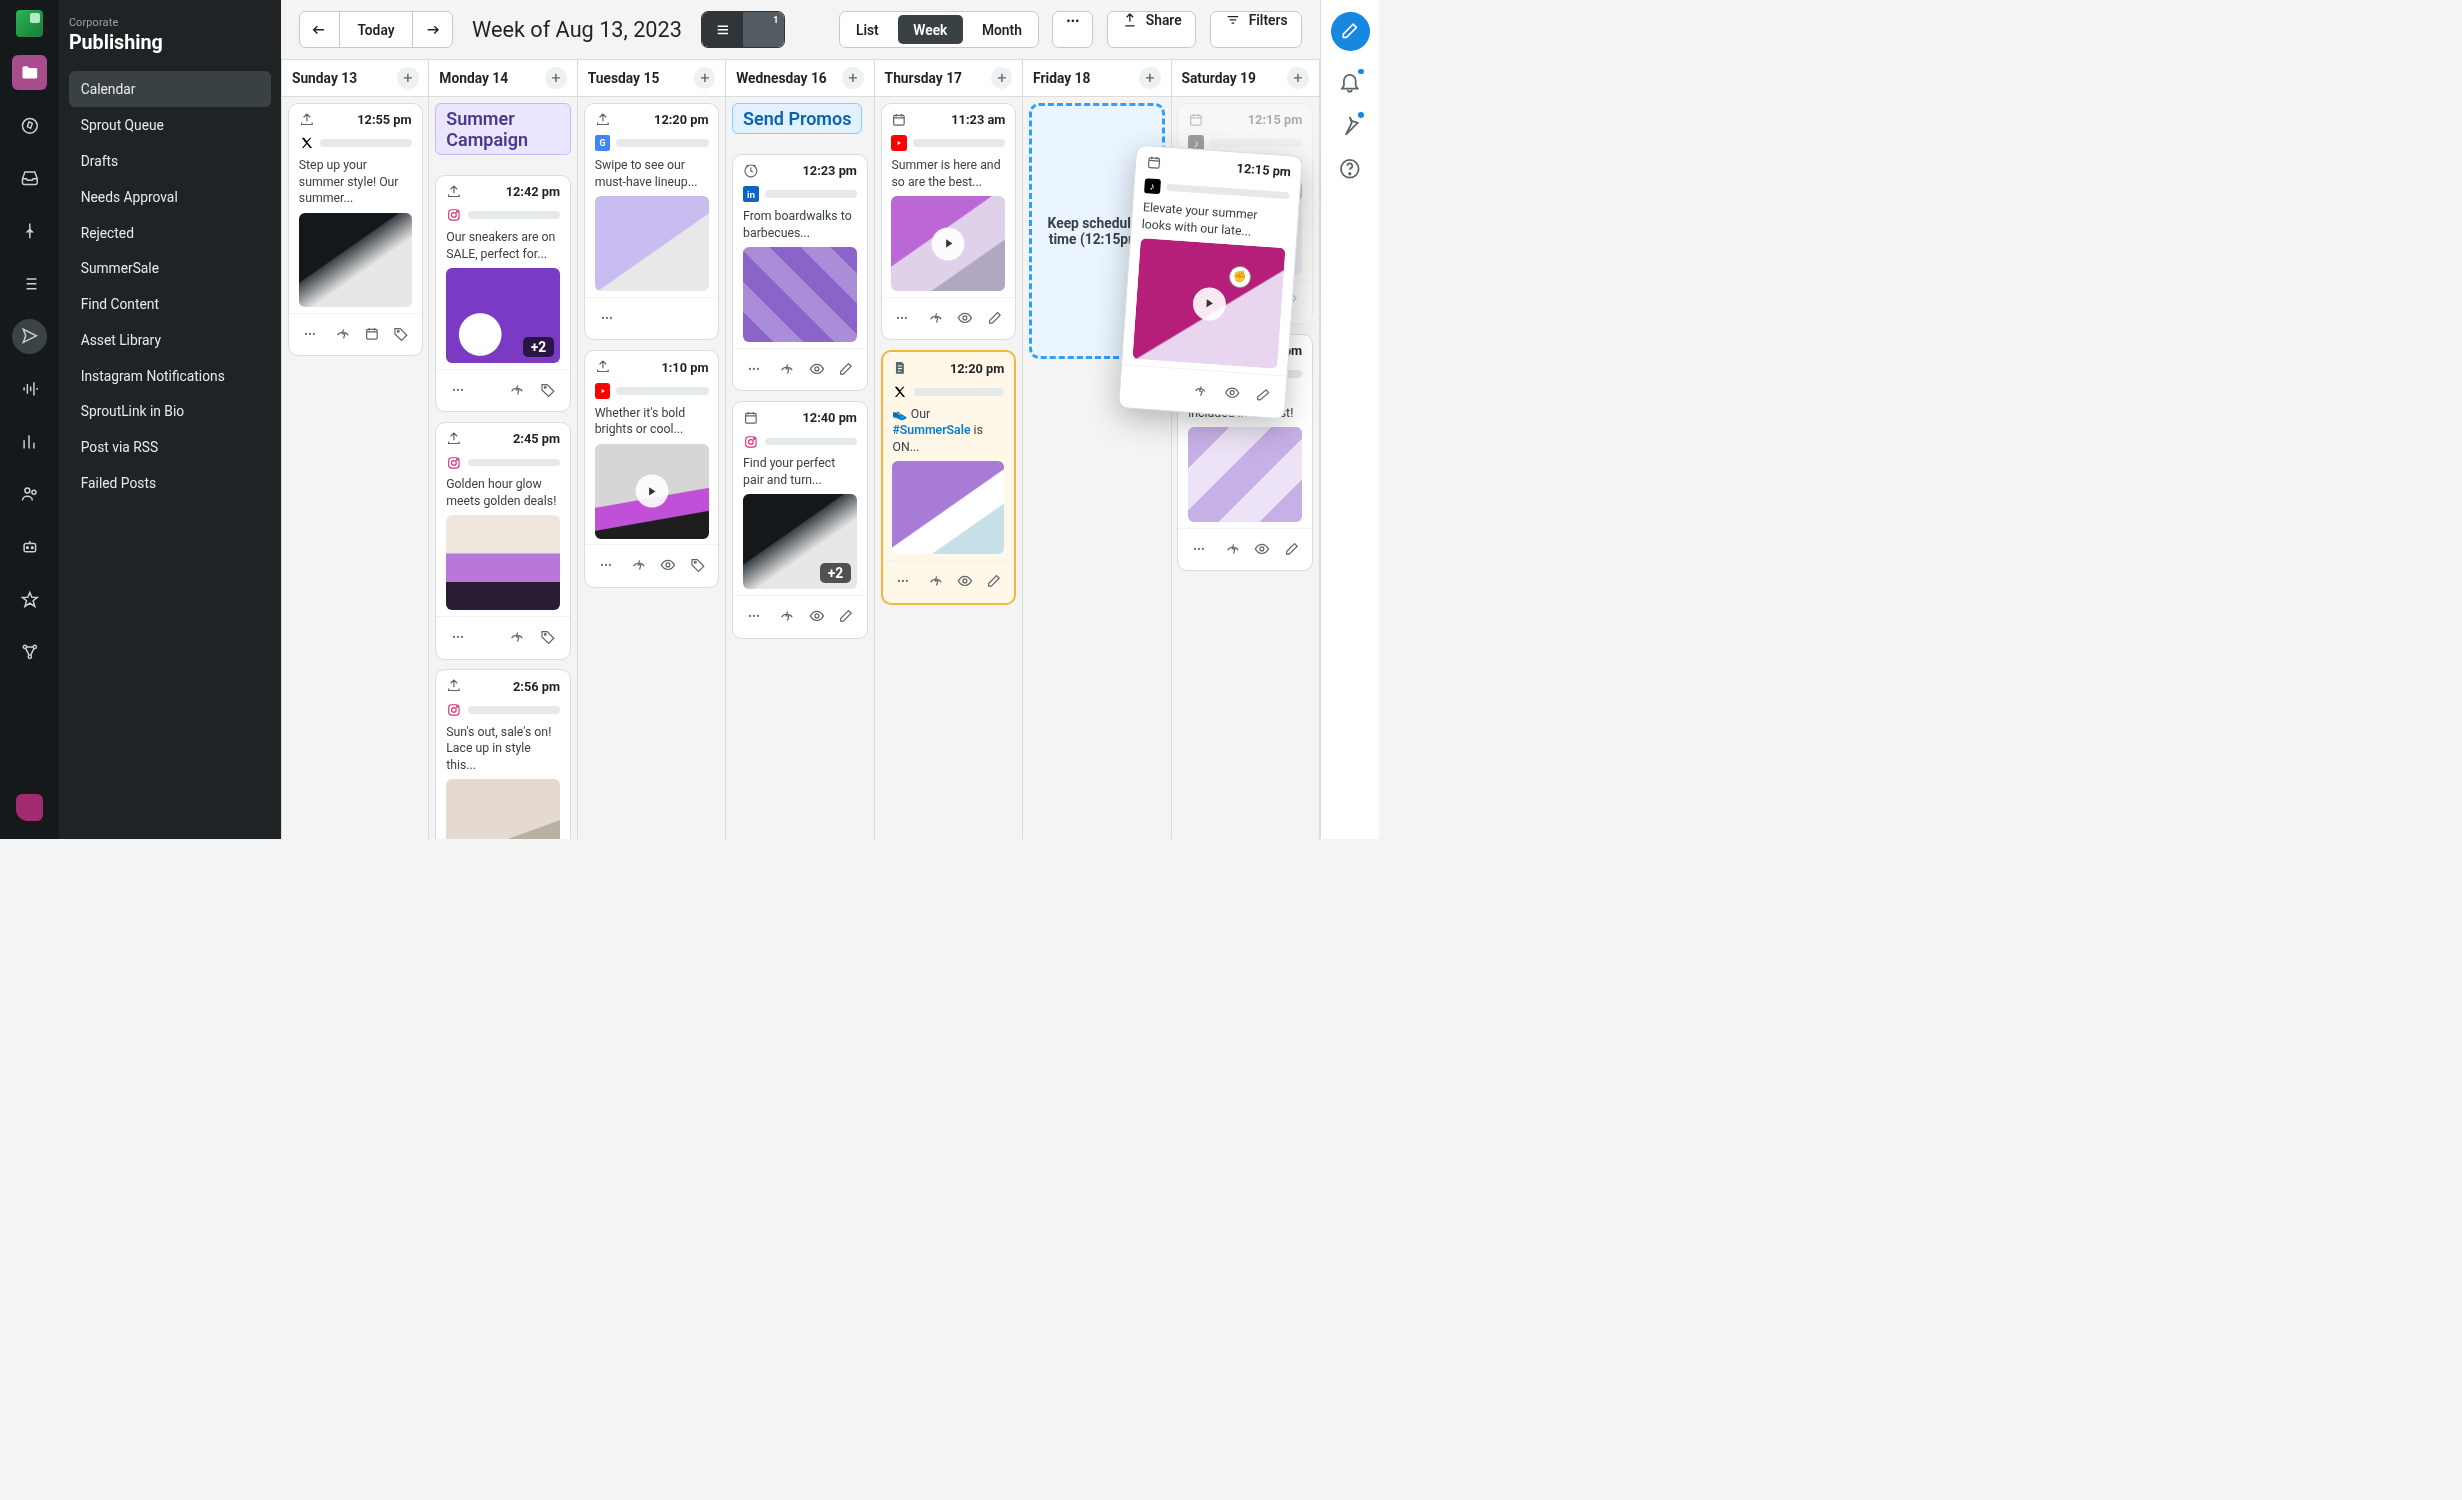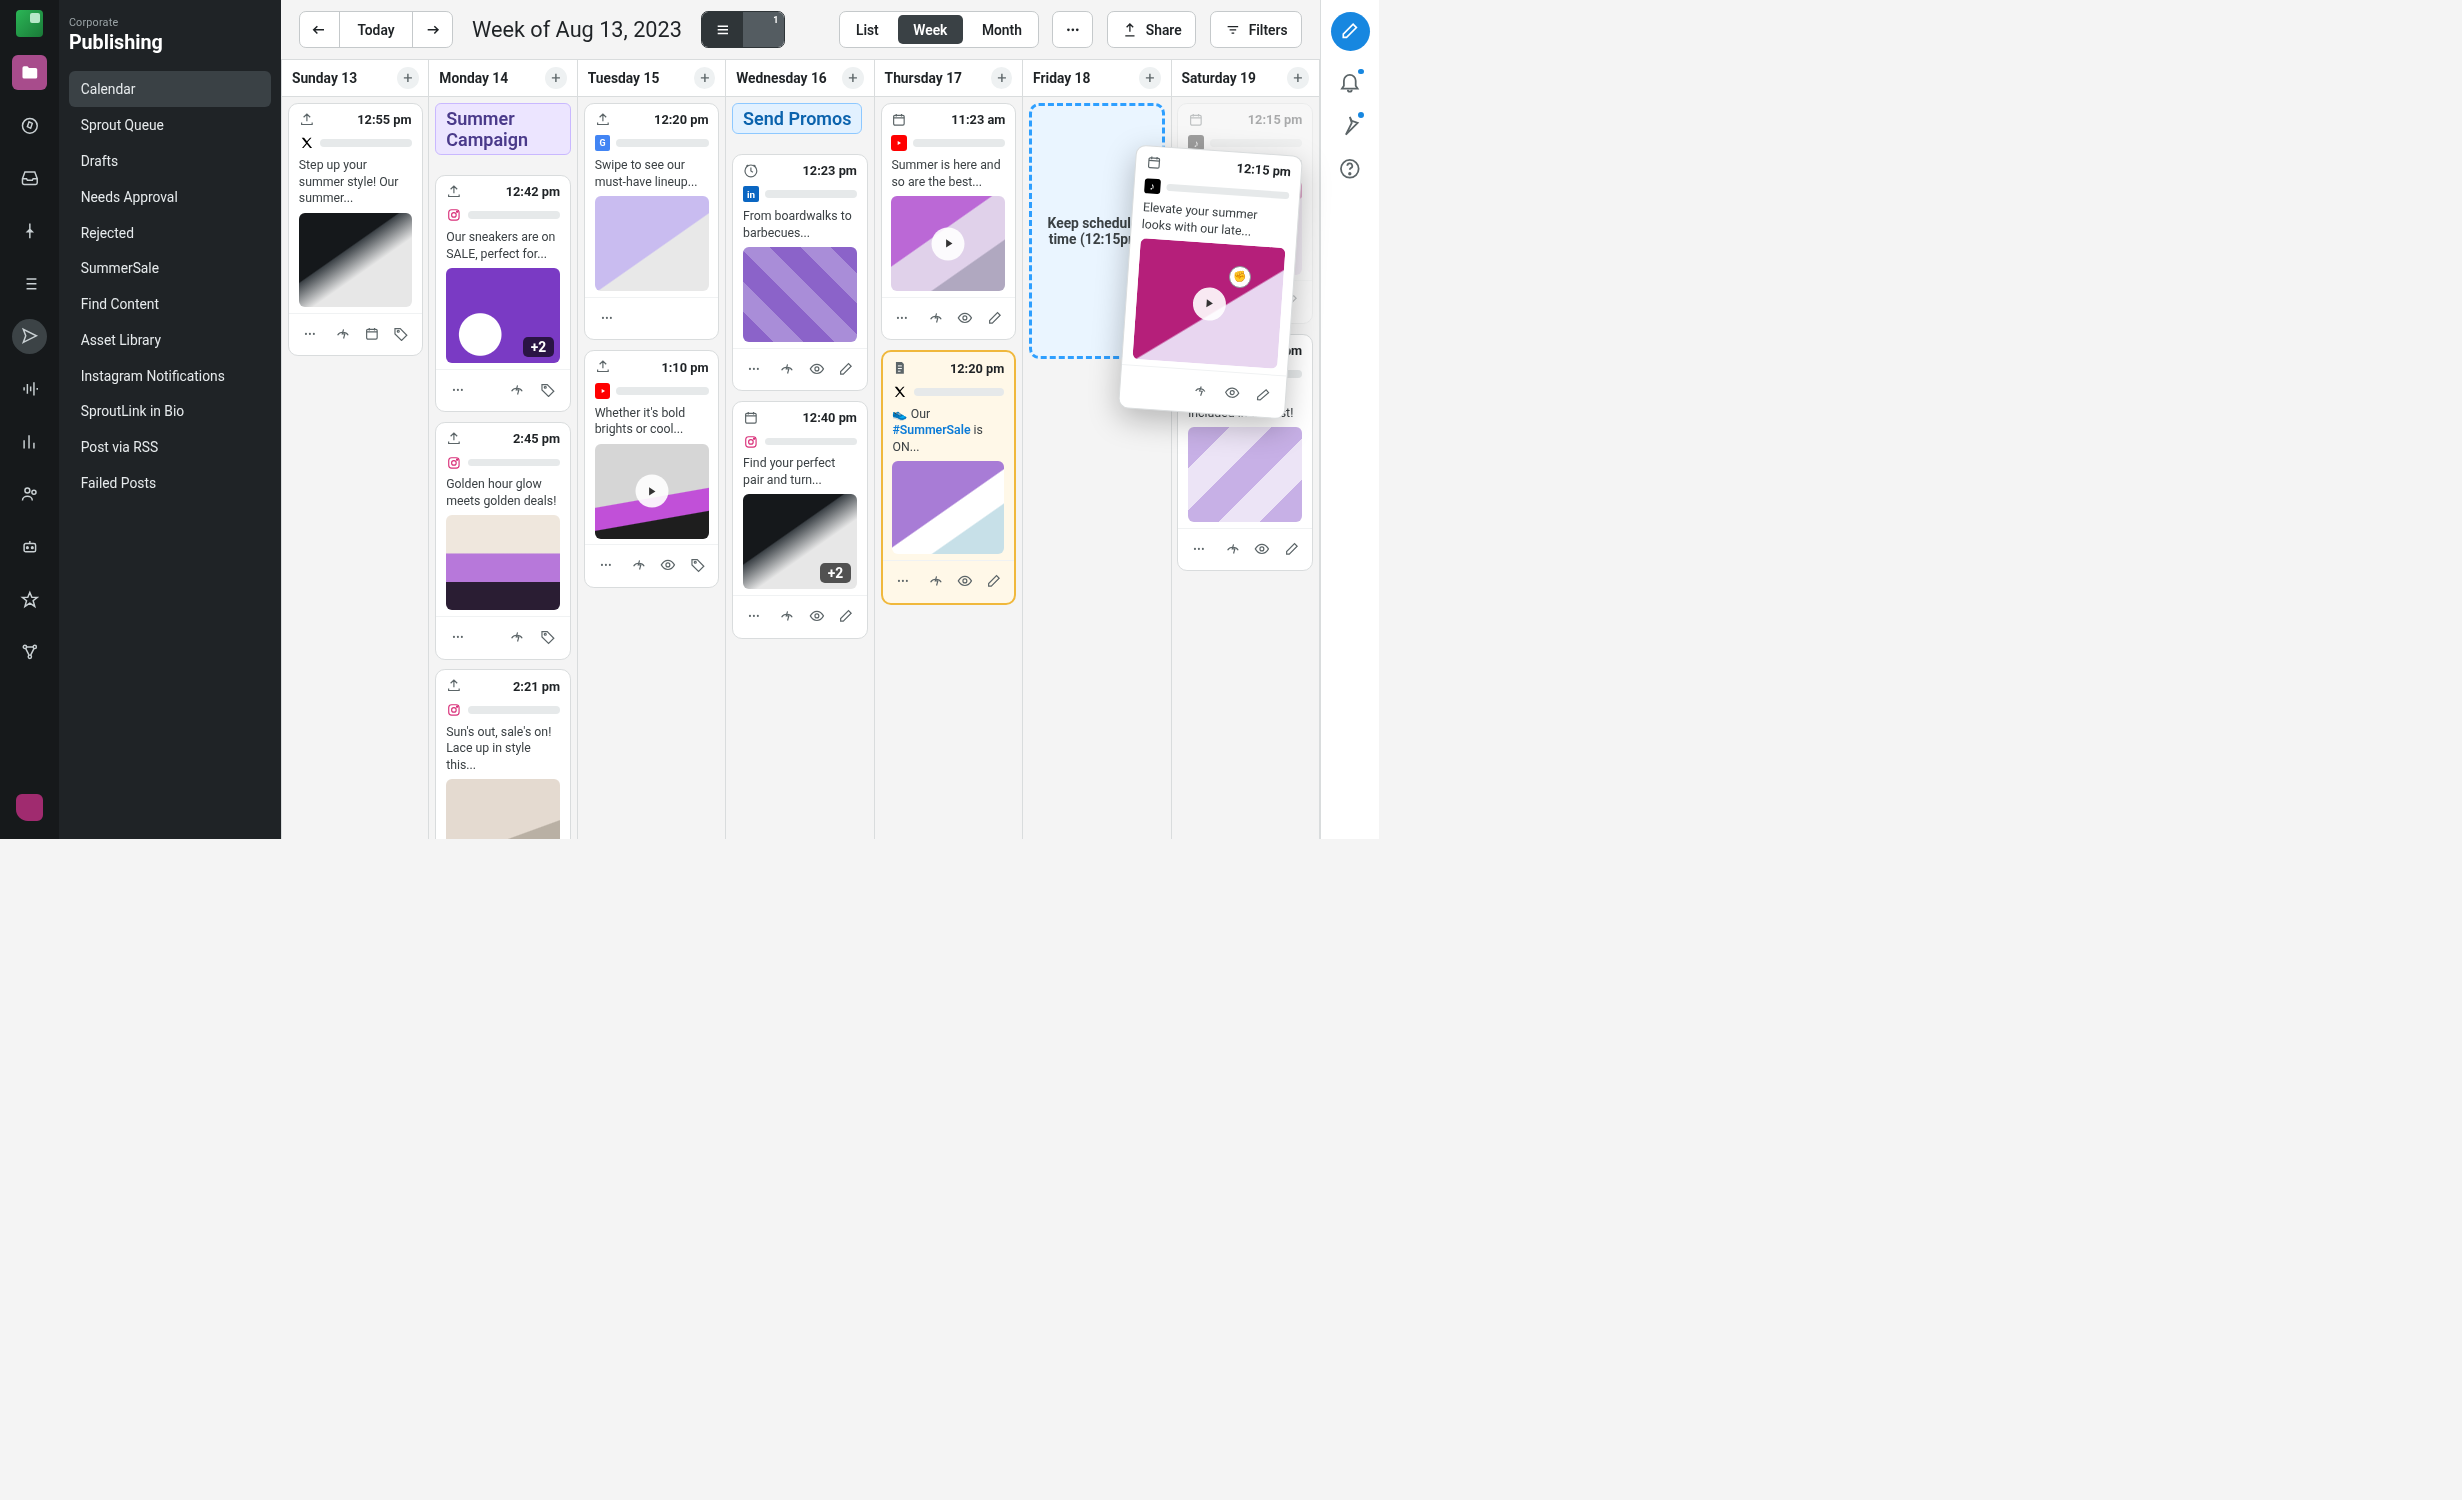--- a/index.html
+++ b/index.html
@@ -57,21 +57,21 @@
   .day-nav { display:flex; align-items:center; border:1px solid var(--border-dark); border-radius:6.9px; background:#fff; height:37px;}
   .day-nav .arrow { width:39px; height:100%; display:flex;align-items:center;justify-content:center; cursor:pointer;}
   .day-nav .today { padding:0 17.7px; font-size:13.8px; font-weight:600; border-left:1px solid var(--border-dark); border-right:1px solid var(--border-dark); height:100%; display:flex;align-items:center; cursor:pointer;}
   .header h1 { font-size:21.7px; font-weight:400; margin:5px; flex:1; }
   .seggroup { display:flex; border:1px solid #2f3538; border-radius:6.9px; overflow:hidden; height:37px; }
   .seggroup.dark .seg { background:#2f3538; color:#fff; width:41px; display:flex;align-items:center;justify-content:center; cursor:pointer; position:relative;}
   .seggroup.dark .seg.off { background:#545c61; }
   .seggroup.light { border-color:var(--border-dark); background:#fff;margin-left:40px;}
   .seggroup.light .seg { padding:0 15.8px; display:flex;align-items:center; font-size:13.8px; font-weight:600; cursor:pointer;}
   .seggroup.light .seg.sel { background:#3a4145; color:#fff; border-radius:4.9px; margin:3px;}
-  .hbtn { height:37px; border:1px solid var(--border-dark); border-radius:6.9px; background:#fff; display:flex; align-items:center; padding:0 13.8px; gap:7.9px; font-size:13.8px; font-weight:600; cursor:pointer;}
+  .hbtn { height:37px; border:1px solid var(--border-dark); border-radius:6.9px; background:#fff; display:flex; padding:0 13.8px; gap:7.9px; font-size:13.8px; font-weight:600; cursor:pointer;}
   .hbtn.icon-only { padding:0; width:41px; justify-content:center;}
   
   .rrail { position:absolute; right:0; top:0; bottom:0; width:59px; background:#fff; border-left:1px solid var(--border); display:flex; flex-direction:column; align-items:center; padding-top:11.8px; gap:19.7px;}
   .compose { width:39px; height:39px; border-radius:50%; background:var(--compose-blue); display:flex;align-items:center;justify-content:center; color:#fff; cursor:pointer;}
   .rrail .ric { width:23.6px; height:23.6px; color:#5c6568; position:relative; cursor:pointer;}
   .rrail .ric .dot { position:absolute; top:-3.9px; right:-3.9px; width:9.9px; height:9.9px; background:var(--compose-blue); border:2px solid #fff; border-radius:50%;}
   
   .cal {
     position:absolute; left:281px; right:59px; top:59px; bottom:0; display:grid;
     grid-template-columns: repeat(7, 1fr);
@@ -462,21 +462,21 @@
               </svg>
             </span>
           </div>
   </div><div class="card">
     <div class="chdr">
             <span class="status">
               <svg viewBox="0 0 24 24" fill="none" stroke="currentColor" stroke-width="1.8">
                 <path d="M4 16v3h16v-3M12 3v11M7 8l5-5 5 5"></path>
               </svg>
             </span>
-            <span class="time">2:21 pm</span>
+            <span class="time">2:56 pm</span>
           </div>
     <div class="netline">
             <span class="neticon" style="color:#d9317a">
               <svg viewBox="0 0 24 24" width="13.8" height="13.8" fill="none" stroke="currentColor" stroke-width="2">
                 <rect x="3" y="3" width="18" height="18" rx="5"></rect>
                 <circle cx="12" cy="12" r="4"></circle>
                 <circle cx="17.5" cy="6.5" r="1" fill="currentColor"></circle>
               </svg>
             </span>
             <span class="skel"></span>

